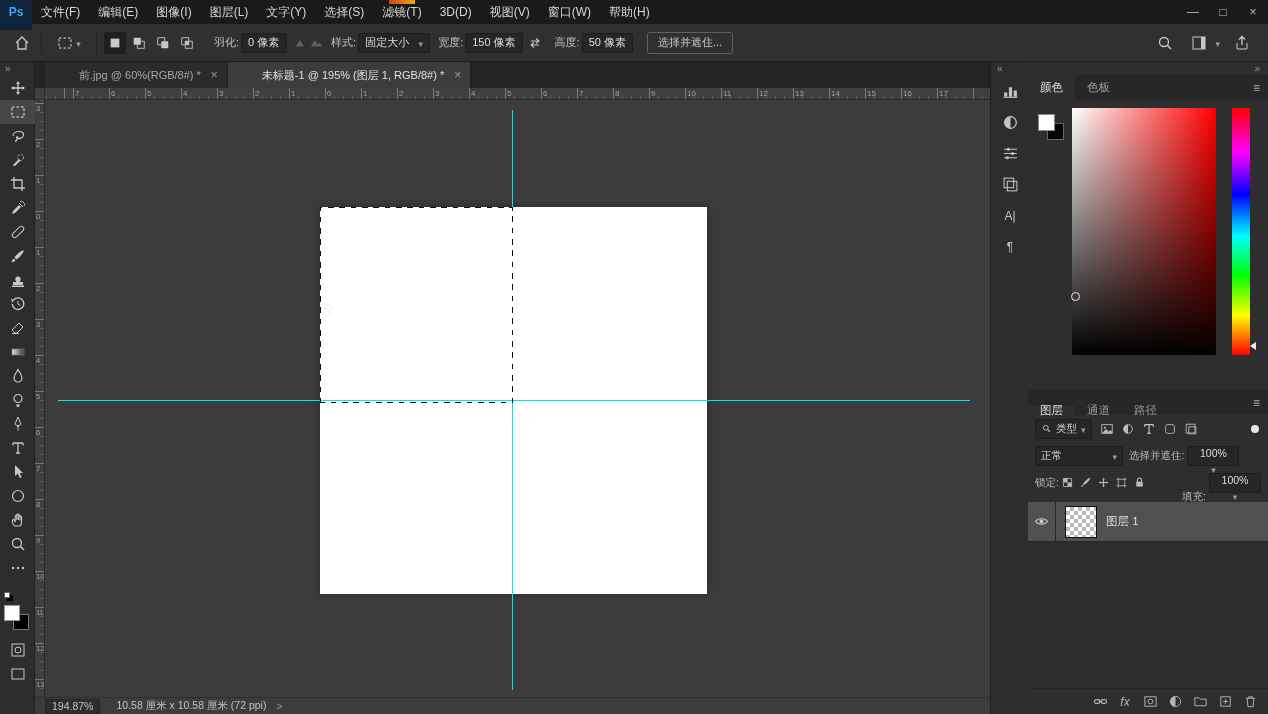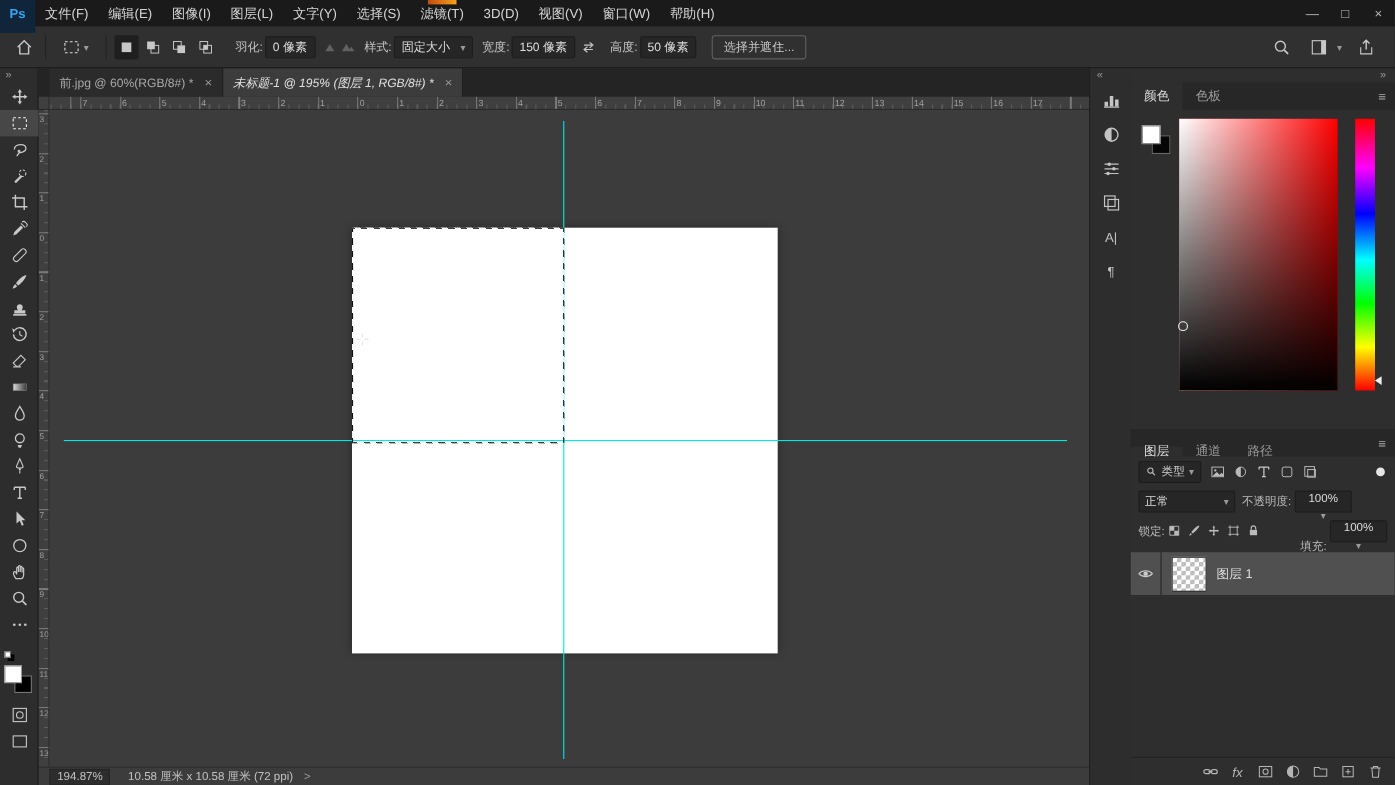--- a/index.html
+++ b/index.html
@@ -47,22 +47,22 @@
   .tool.selected { background:#474747; }
   .tb-bottom { position:relative; width:35px; height:46px; margin-top:12px; flex:none; }
   .swatch-reset { position:absolute; left:4px; top:0; width:6px; height:6px; background:#fff; border:1px solid #666; box-shadow:3px 3px 0 #000; }
   .fg-swatch { position:absolute; left:4px; top:13px; width:16px; height:16px; background:#ffffff; border:1px solid #999; z-index:2; }
   .bg-swatch { position:absolute; left:13px; top:22px; width:16px; height:16px; background:#000000; border:1px solid #777; }
 
   
   .center { position:absolute; left:35px; top:62px; width:955px; height:652px; background:#3c3c3c; }
   .tabbar { position:absolute; left:0; top:0; width:100%; height:26px; background:#242424; display:flex; align-items:stretch; padding-left:10px; }
   .doc-tab { display:flex; align-items:center; padding:0 9px; font-size:11px; color:#a8a8a8; background:#2b2b2b; border-right:1px solid #1d1d1d; white-space:nowrap; }
-  .doc-tab.active { background:#3c3c3c; color:#e0e0e0;font-style:italic; }
-  .tab-title { pointer-events:none; }
+  .doc-tab.active { background:#3c3c3c; color:#e0e0e0; }
+  .tab-title { pointer-events:none;margin-left:25px; }
   .tab-close { margin-left:10px; color:#9a9a9a; font-size:12px; }
   .ruler-corner { position:absolute; left:0; top:26px; width:10px; height:12px; background:#3f3f3f; border-right:1px solid #2a2a2a; border-bottom:1px solid #2a2a2a; }
   .ruler-top { position:absolute; left:10px; top:26px; width:945px; height:12px; background-color:#3f3f3f; border-bottom:1px solid #2a2a2a; overflow:hidden;
     background-image:
       repeating-linear-gradient(90deg,#7a7a7a 0 1px,transparent 1px 36px),
       repeating-linear-gradient(90deg,#5c5c5c 0 1px,transparent 1px 9px);
     background-size:auto 12px, auto 4px;
     background-position:28px 0, 1px bottom;
     background-repeat:repeat-x; }
   .ruler-num { position:absolute; top:1px; font-size:8px; color:#a0a0a0; }
@@ -557,21 +557,21 @@
               </svg>
             </span>
           </span>
         <span class="filter-dot"></span>
       </div>
       <div class="lp-row blend-row">
         <span class="field select blend-select">
           <span>正常</span>
           <span class="caret"></span>
         </span>
-        <span>不透明度:</span>
+        <span>选择并遮住:</span>
         <span class="field select pct-select">
           <span>100%</span>
           <span class="caret"></span>
         </span>
       </div>
       <div class="lp-row lock-row">
         <span>锁定:</span>
         <span style="display:flex;">
             <span class="lock-icon-btn">
               <svg viewBox="0 0 16 16">

